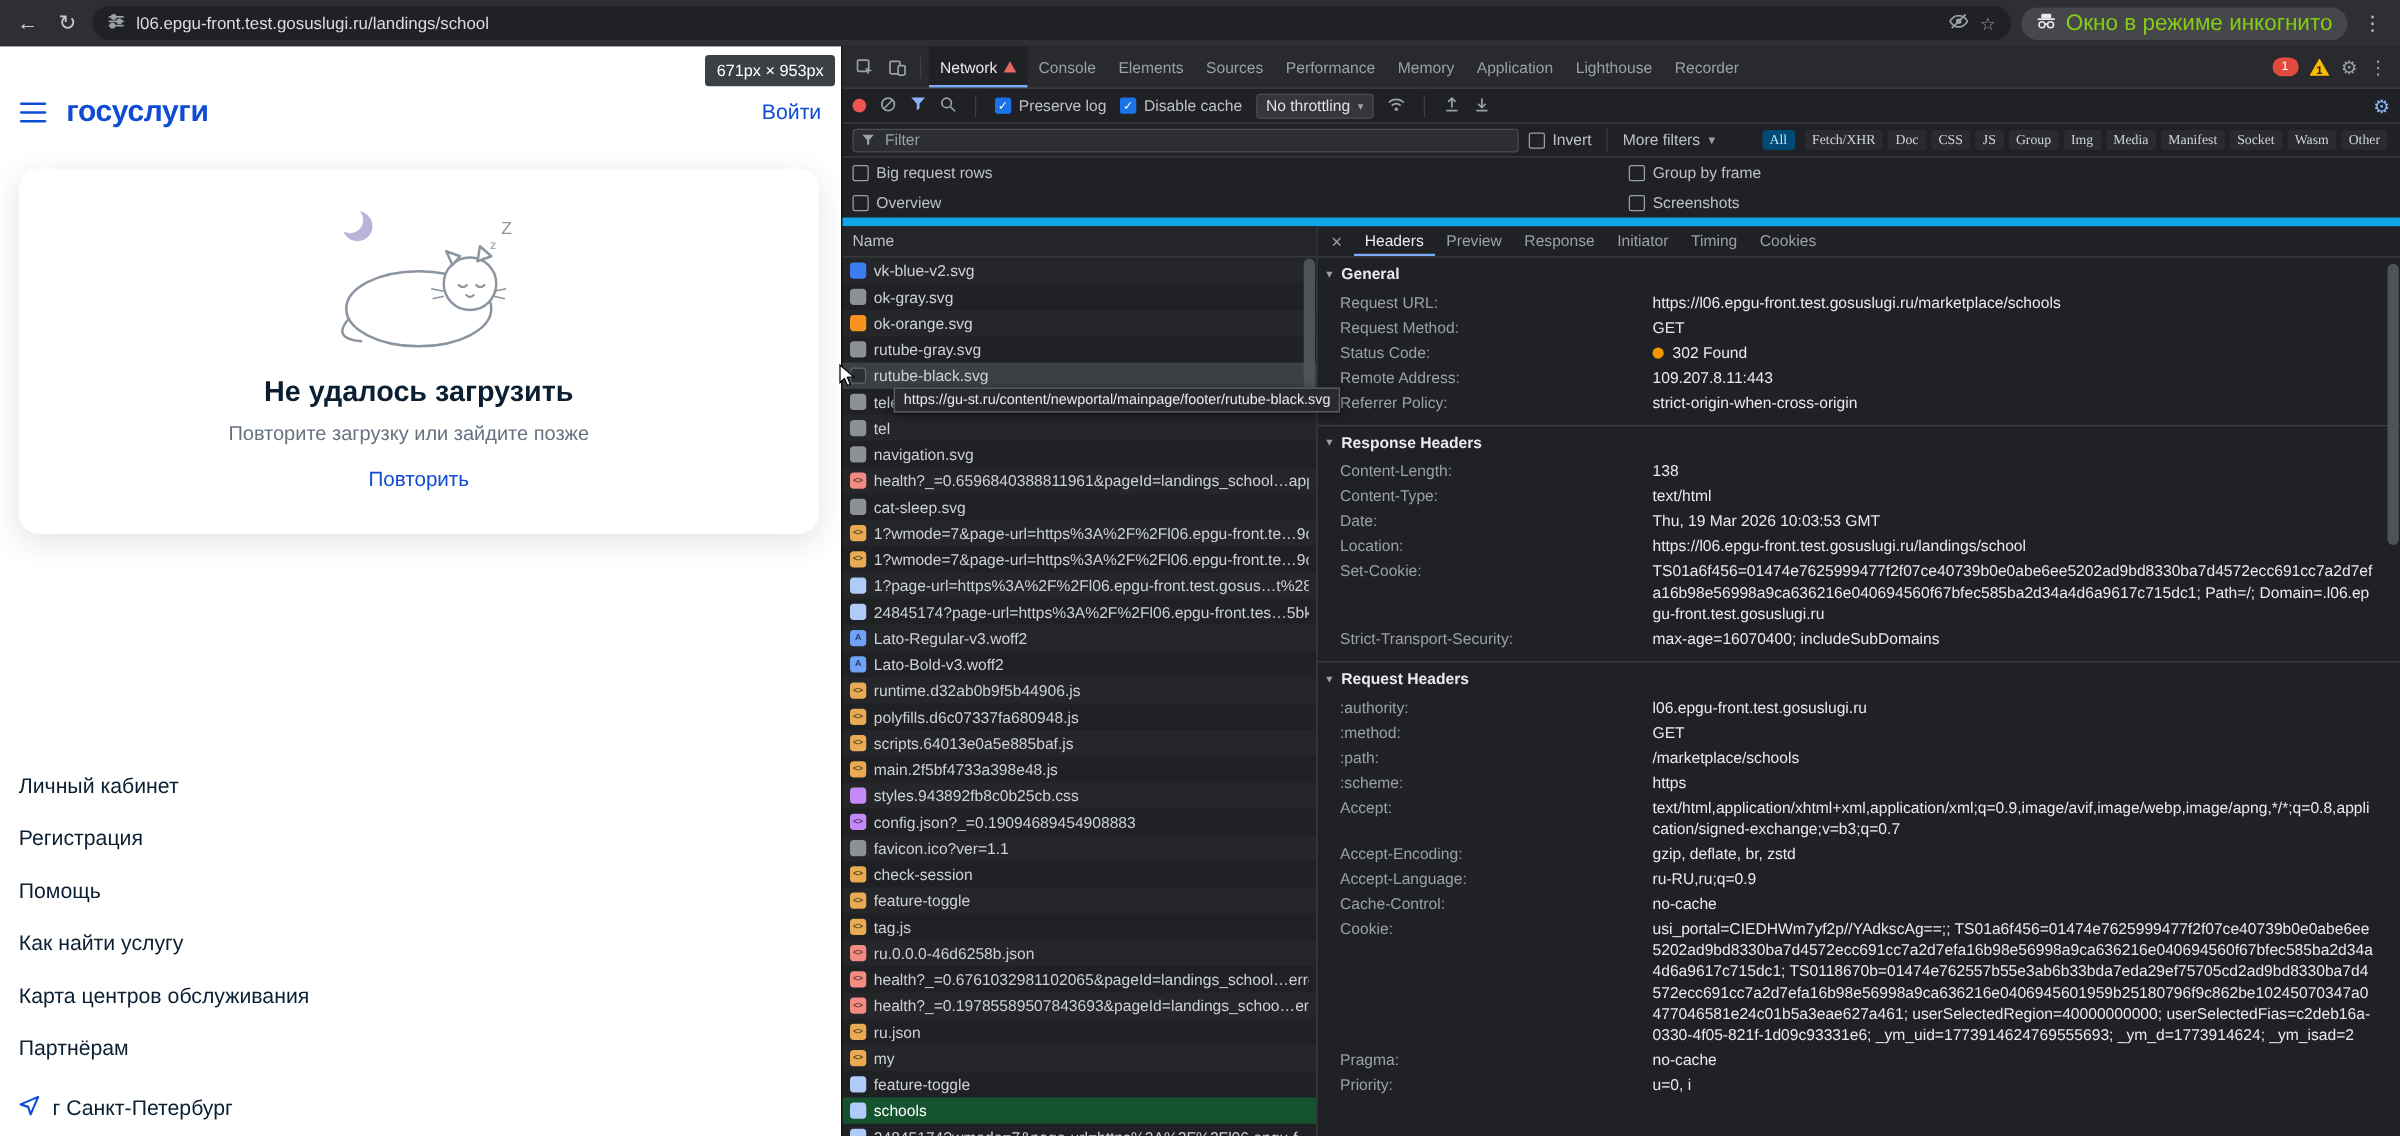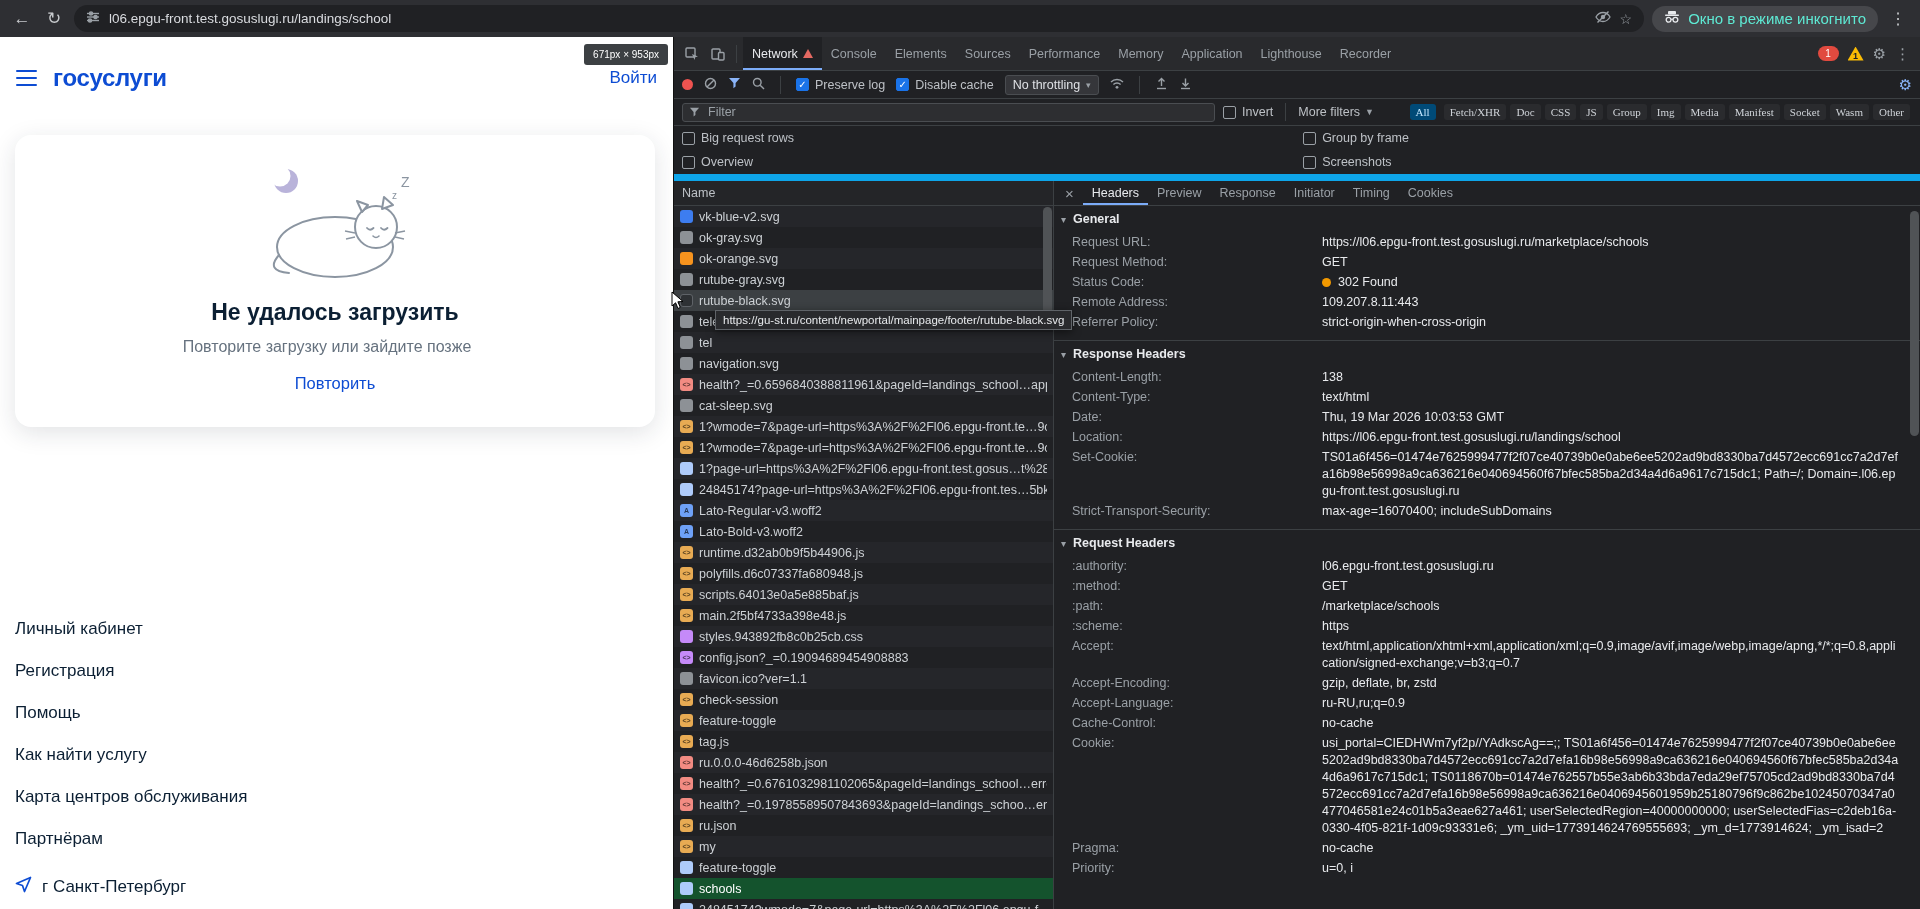--- a/index.html
+++ b/index.html
@@ -8,31 +8,31 @@
 
   
   .browser-bar{position:absolute;top:0;left:0;width:1920px;height:37px;background:#2e2f33;
     display:flex;align-items:center;gap:8px;padding:0 10px;box-sizing:border-box;z-index:50;}
   .nav-icon{color:#c7cacd;font-size:17px;width:24px;text-align:center;cursor:default;}
   .omnibox{flex:1;height:27px;background:#202124;border-radius:14px;display:flex;align-items:center;
     padding:0 12px;gap:9px;color:#dadce0;font-size:13.5px;min-width:0;}
   .omnibox .url{flex:0 1 auto;white-space:nowrap;overflow:hidden;}
   .omnibox .spacer{flex:1;}
   .incog-chip{height:26px;background:#46474b;border-radius:13px;display:flex;align-items:center;
-    gap:8px;padding:0 12px;color:#5eead4;font-size:15px;white-space:nowrap;text-align:center;}
+    gap:8px;padding:0 12px;color:#84cc16;font-size:18px;white-space:nowrap;text-align:center;}
   .kebab{color:#c7cacd;font-size:16px;padding:0 4px;}
 
   
   .page{position:absolute;top:37px;left:0;width:673px;height:872px;background:#ffffff;overflow:hidden;}
-  .page-header{height:74px;display:flex;align-items:center;padding:4px 16px;}
+  .page-header{height:74px;display:flex;align-items:center;padding:16px 16px;}
   .burger{display:flex;flex-direction:column;gap:4.5px;margin-right:16px;cursor:pointer;}
   .burger span{display:block;width:21px;height:2.6px;background:#0d4cd3;border-radius:2px;}
   .logo{color:#0d4cd3;font-weight:700;font-size:24px;letter-spacing:-0.3px;}
   .login{margin-left:auto;color:#0d4cd3;font-size:17px;text-decoration:none;cursor:pointer;}
-  .size-overlay{position:absolute;top:7px;right:5px;background:#3c4043;color:#ffffff;font-size:10px;
+  .size-overlay{position:absolute;top:7px;right:5px;background:#3c4043;color:#ffffff;font-size:13px;
     padding:5px 9px;border-radius:3px;z-index:5;}
   .error-card{position:absolute;left:15px;right:18px;top:98px;height:292px;background:#fff;
     border-radius:16px;box-shadow:0 6px 24px rgba(31,41,51,.13);display:flex;flex-direction:column;align-items:center;}
   .cat-wrap{margin-top:24px;}
   .err-title{margin:14px 0 0 0;font-size:23px;font-weight:700;color:#0b1f33;}
   .err-sub{margin:12px 16px 0 0;font-size:16px;color:#66727f;}
   .retry{margin-top:18px;font-size:16.5px;color:#0d4cd3;cursor:pointer;}
   .footer{position:absolute;left:15px;top:582px;}
   .p-link{font-size:17px;color:#0b1f33;margin-bottom:22px;cursor:pointer;}
   .p-link.gap-top{margin-top:8px;}

